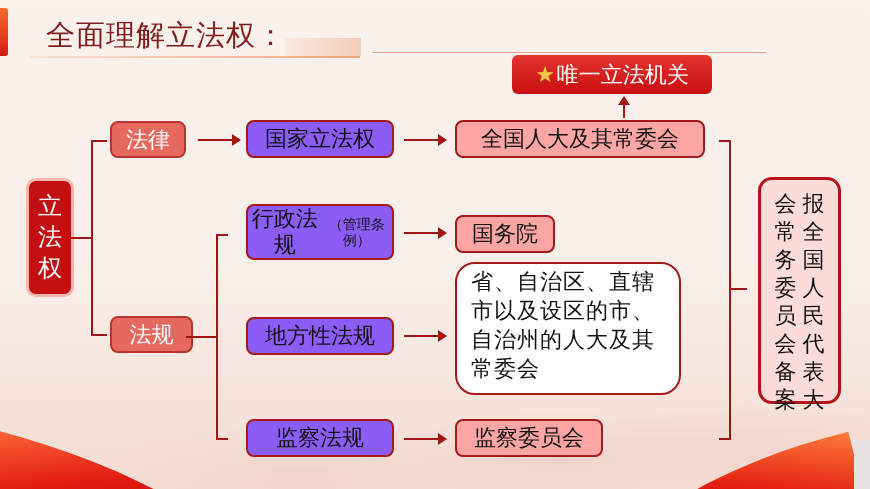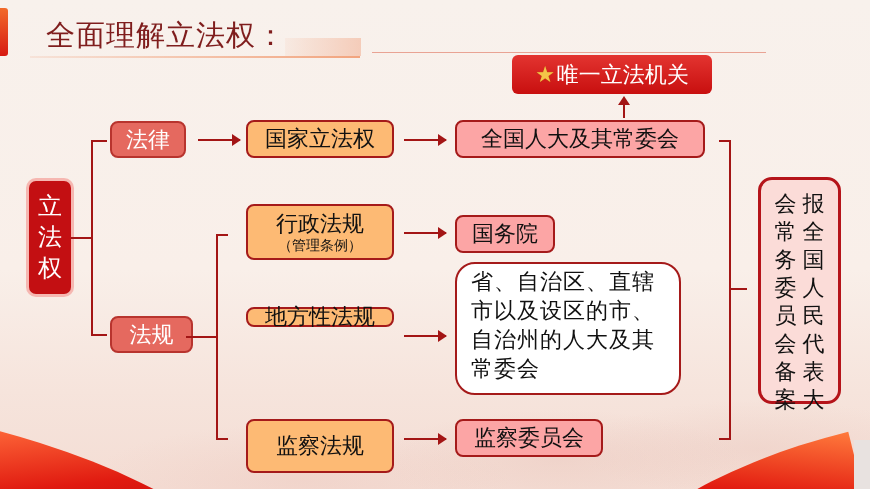--- a/index.html
+++ b/index.html
@@ -67,21 +67,21 @@
       position: absolute; left: 372px; top: 52px; width: 394px; height: 1px;
       background: #e9a394;
     }
 
     
     .box {
       position: absolute; display: flex; align-items: center; justify-content: center;
       border: 2px solid #a51a1a; border-radius: 8px; color: #111;
       font-size: 22px; text-align: center;
     }
-    .box.pink { background: #fdba74; }
+    .box.pink { background: #8b5cf6; }
     .box.white { background: #fca5a5; }
     .box.red {
       background: #e5695f; color: #fff; border-color: #b8342e;
       font-size: 22px;
     }
     .root {
       position: absolute; left: 29px; top: 181px; width: 42px; height: 113px;
       background: #c30f12; border-radius: 7px;
       box-shadow: 0 0 0 3px #f6b7b1;
       color: #fff; font-size: 24px; line-height: 31px;
@@ -163,28 +163,28 @@
 <div class="arrow" style="left:198px; top:139px; width:42px;"></div>
 
 <div class="line" style="left:186px; top:336px; width:32px; height:2px;"></div>
 <div class="line" style="left:216px; top:234px; width:2px; height:206px;"></div>
 <div class="line" style="left:216px; top:234px; width:12px; height:2px;"></div>
 <div class="line" style="left:216px; top:438px; width:12px; height:2px;"></div>
 
 <div class="box pink" style="left:246px; top:120px; width:148px; height:38px;">
   <span>国家立法权</span>
 </div>
-<div class="box pink" style="left:246px; top:204px; width:148px; height:56px; flex-direction:column;">
+<div class="box pink" style="left:246px; top:204px; width:148px; height:56px; ">
   <span style="line-height:26px;">行政法规</span>
   <span class="sub">（管理条例）</span>
 </div>
-<div class="box pink" style="left:246px; top:307px; width:148px; height:20px;">
+<div class="box pink" style="left:246px; top:317px; width:148px; height:38px;">
   <span>地方性法规</span>
 </div>
-<div class="box pink" style="left:246px; top:419px; width:148px; height:54px;">
+<div class="box pink" style="left:246px; top:419px; width:148px; height:38px;">
   <span>监察法规</span>
 </div>
 
 <div class="arrow" style="left:404px; top:139px; width:42px;"></div>
 <div class="arrow" style="left:404px; top:232px; width:42px;"></div>
 <div class="arrow" style="left:404px; top:335px; width:42px;"></div>
 <div class="arrow" style="left:404px; top:438px; width:42px;"></div>
 
 <div class="box white" style="left:455px; top:120px; width:250px; height:38px;">
   <span>全国人大及其常委会</span>

